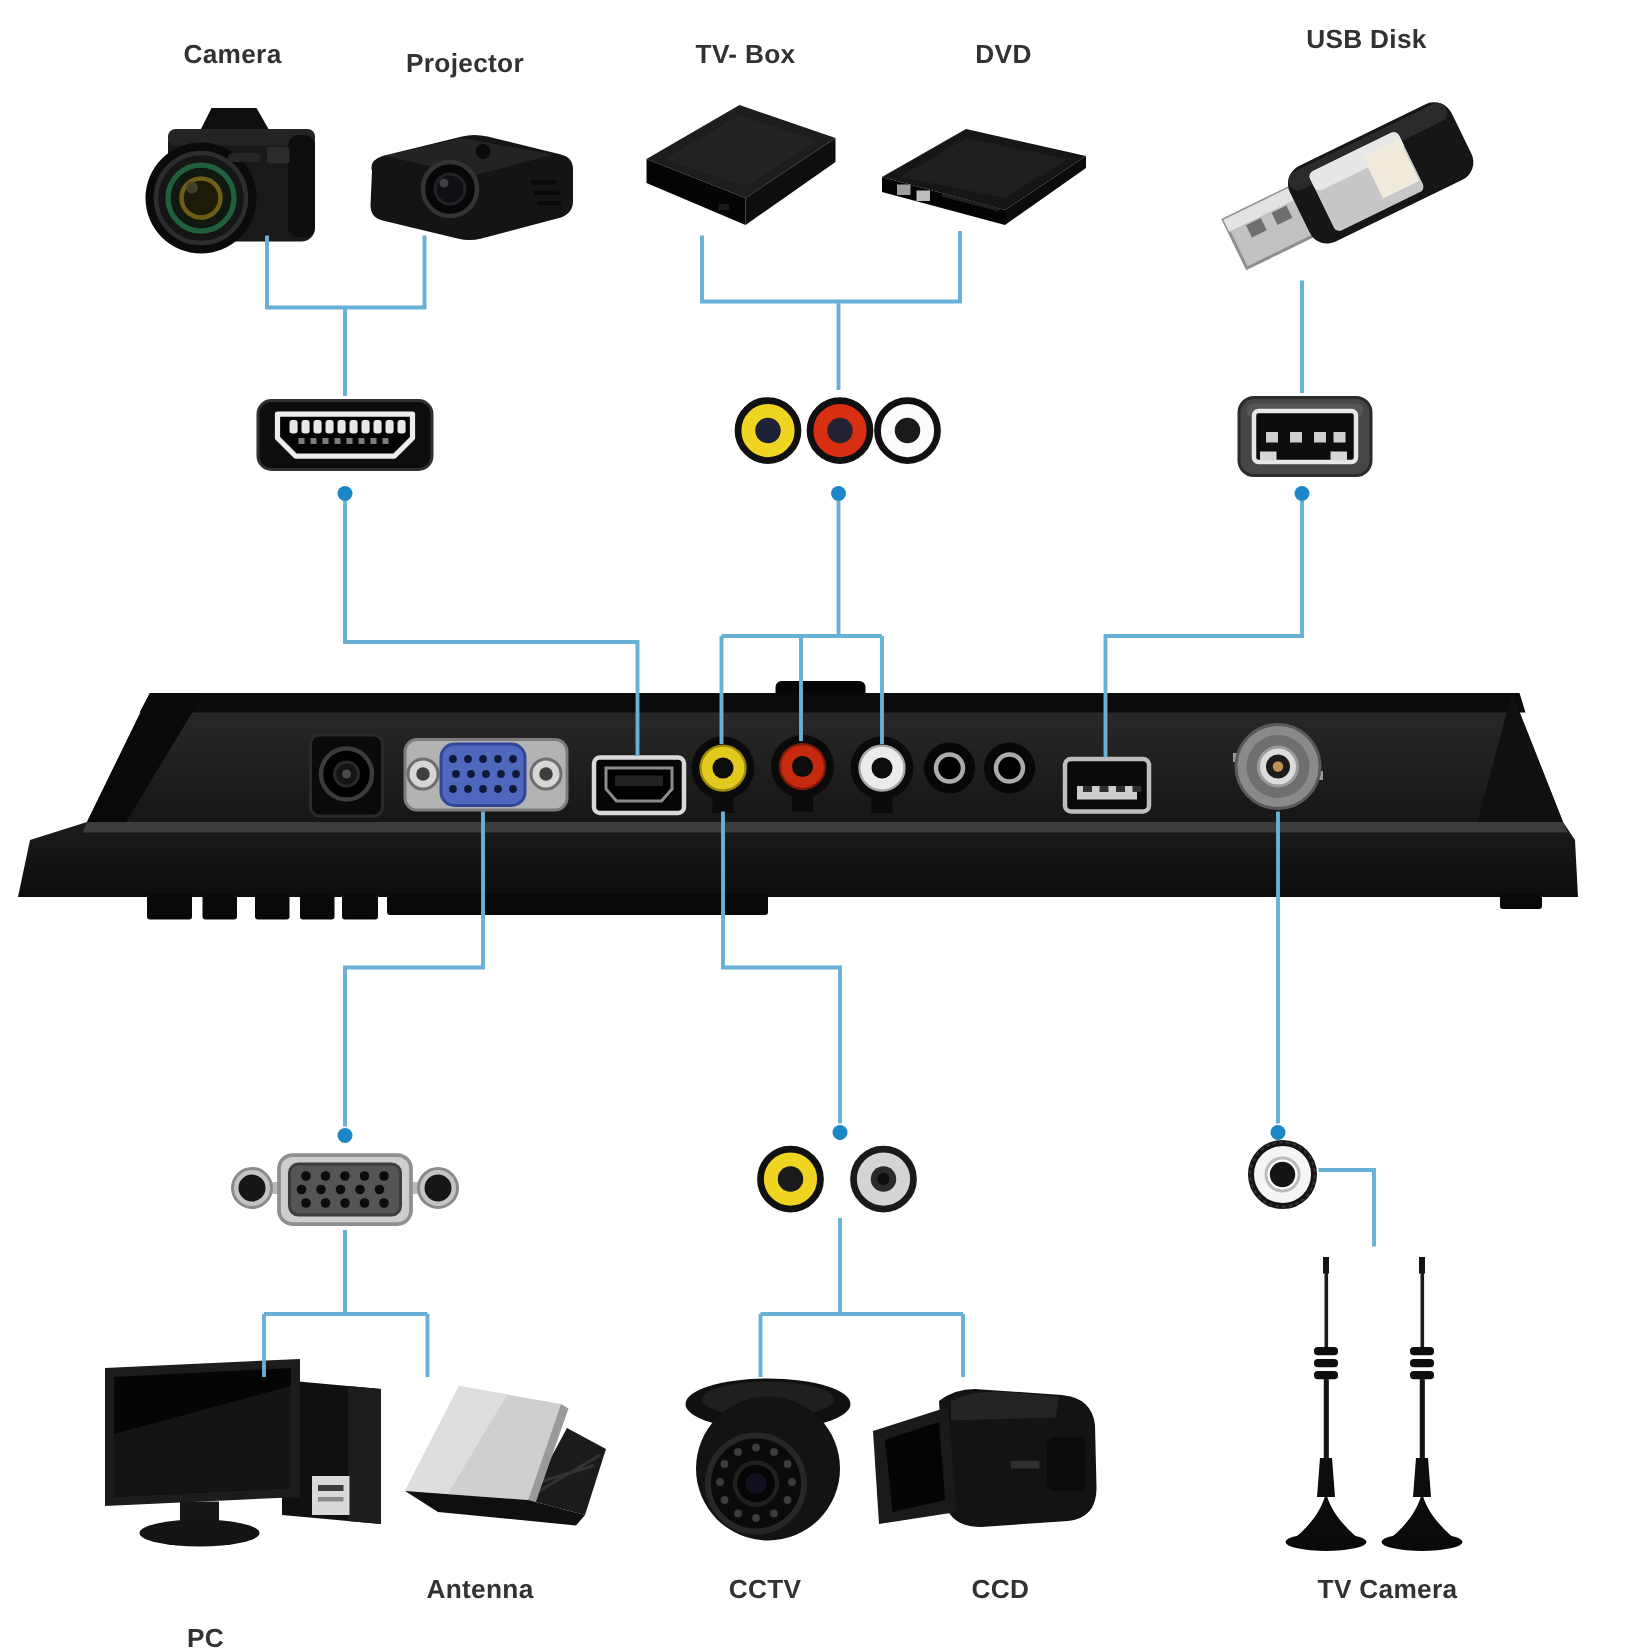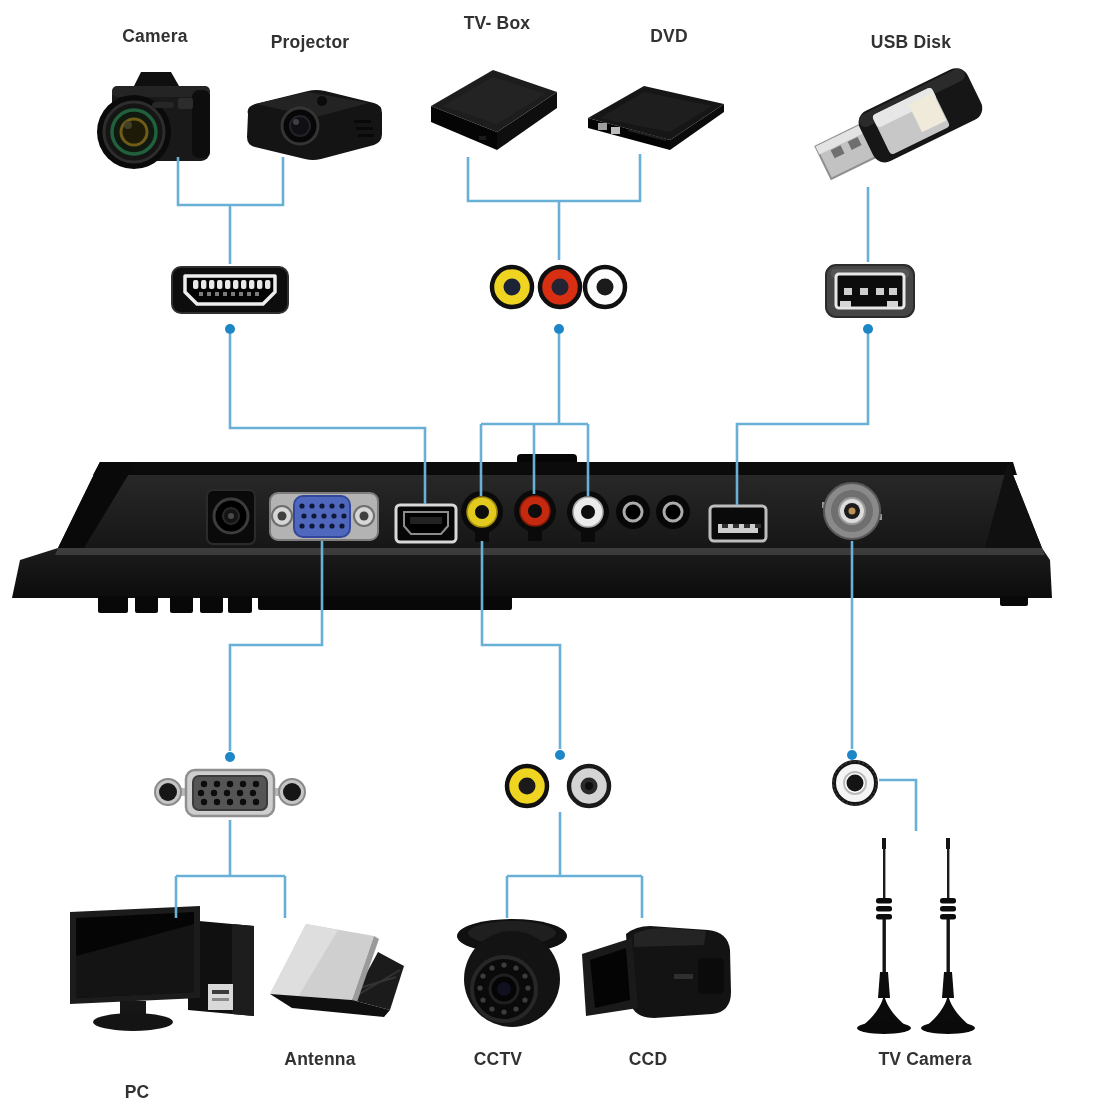--- a/index.html
+++ b/index.html
@@ -15,28 +15,28 @@
   svg{display:block;}
   .wires{pointer-events:none;}
 </style>
 </head>
 <body>
 
 <div id="stage">
 
   <div class="lbl" style="left:90px;top:26px">Camera</div>
   <div class="lbl" style="left:245px;top:32px">Projector</div>
-  <div class="lbl" style="left:432px;top:13px">TV- Box</div>
+  <div class="lbl" style="left:432px;top:26px">TV- Box</div>
   <div class="lbl" style="left:604px;top:26px">DVD</div>
-  <div class="lbl" style="left:846px;top:32px">USB Disk</div>
+  <div class="lbl" style="left:846px;top:16px">USB Disk</div>
 
   <div class="lbl" style="left:72px;top:1082px">PC</div>
   <div class="lbl" style="left:255px;top:1049px">Antenna</div>
-  <div class="lbl" style="left:433px;top:1049px">CCTV</div>
-  <div class="lbl" style="left:583px;top:1049px">CCD</div>
+  <div class="lbl" style="left:445px;top:1049px">CCTV</div>
+  <div class="lbl" style="left:602px;top:1049px">CCD</div>
   <div class="lbl" style="left:860px;top:1049px">TV Camera</div>
 
   <svg class="abs" style="left:92px;top:66px" width="130" height="110" viewBox="0 0 130 110">
     <path d="M42,20 L49,6 L79,6 L87,20 Z" fill="#0f0f0f"></path>
     <rect x="20" y="20" width="98" height="75" rx="9" fill="#191919"></rect>
     <rect x="20" y="20" width="98" height="11" rx="5" fill="#242424"></rect>
     <rect x="100" y="24" width="18" height="68" rx="7" fill="#0d0d0d"></rect>
     <rect x="86" y="32" width="15" height="11" rx="2" fill="#2c2c2c"></rect>
     <circle cx="42" cy="66" r="37" fill="#0a0a0a"></circle>
     <circle cx="42" cy="66" r="30" fill="#151515" stroke="#2d2d2d" stroke-width="3"></circle>

